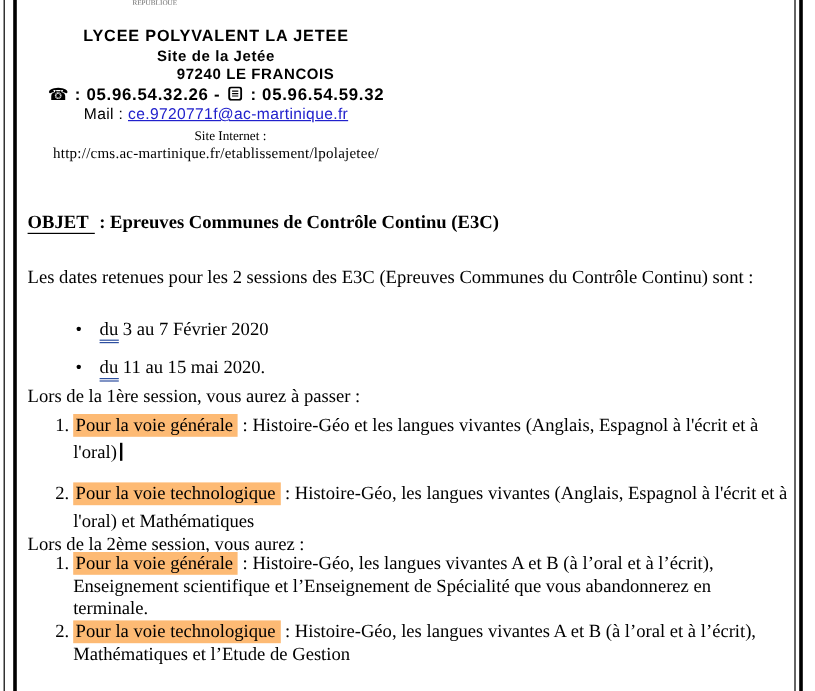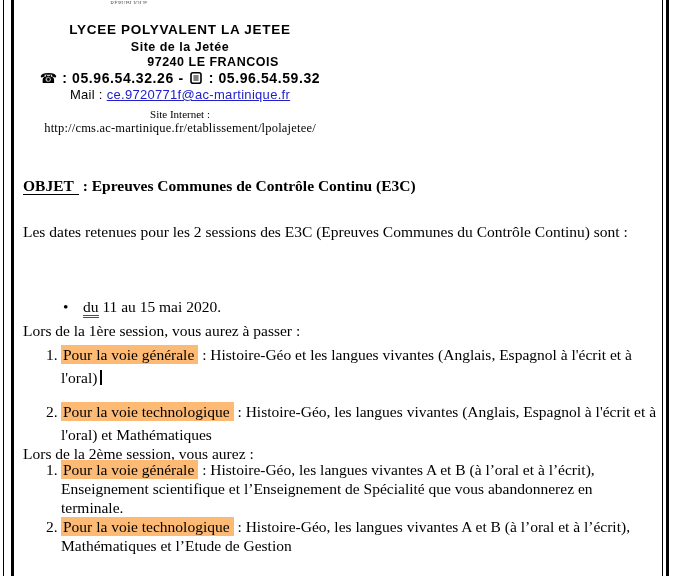--- a/index.html
+++ b/index.html
@@ -28,21 +28,21 @@
     overflow: hidden; font-size: 6px; color: #666; text-align: center;
     font-family: "Liberation Serif", serif;
   }
   .school-name { top: 22px; font-size: 13.5px; font-weight: bold; letter-spacing: 0.7px; }
   .addr1 { top: 40px; font-size: 12.5px; font-weight: bold; letter-spacing: 0.5px; }
   .addr2 { top: 55px; font-size: 12.5px; font-weight: bold; letter-spacing: 0.5px; padding-left: 33px; }
   .phoneline { top: 70px; font-size: 14px; font-weight: bold; letter-spacing: 0.6px; }
   .phoneline .fax-svg { vertical-align: -1px; margin: 0 2px; }
   .mailline { top: 87px; font-size: 13px; letter-spacing: 0.3px; }
   .maillink { color: #2121cc; text-decoration: underline; text-align: center; }
-  .siteline { top: 108px; font-size: 11px; }
+  .siteline { top: 108px; font-size: 11px; margin-left: 12px; }
   .urlline  { top: 121px; font-size: 12.5px; letter-spacing: 0.2px; }
 
   .body-text { font-family: "Liberation Serif", "DejaVu Serif", serif; font-size: 15.5px; line-height: 23px; }
 
   .objet { position: absolute; left: 23px; top: 174px; font-weight: bold; }
   .objet .objet-label { border-bottom: 1.5px solid #000; padding-right: 5px; }
 
   .intro-para { position: absolute; left: 23px; top: 220px; width: 634px; }
 
   .bullet-item { position: absolute; left: 63px; width: 560px; }
@@ -104,20 +104,23 @@
     <div class="line siteline serif">Site Internet :</div>
     <div class="line urlline serif">http://cms.ac-martinique.fr/etablissement/lpolajetee/</div>
   </div>
 
   <div class="objet body-text">
     <span class="objet-label">OBJET</span><span> : </span><span>Epreuves Communes de Contrôle Continu (E3C)</span>
   </div>
 
   <div class="intro-para body-text">Les dates retenues pour les 2 sessions des E3C (Epreuves Communes du Contrôle Continu) sont :</div>
 
+  <div class="bullet-item bullet-1 body-text">
+    <span class="dot">•</span><span class="gram-underline">du</span><span> 3 au 7 Février 2020</span>
+  </div>
   <div class="bullet-item bullet-2 body-text">
     <span class="dot">•</span><span class="gram-underline">du</span><span> 11 au 15 mai 2020.</span>
   </div>
 
   <div class="s1-intro body-text">Lors de la 1ère session, vous aurez à passer :</div>
 
   <div class="numlist numlist-1 body-text">
     <div class="oli">
       <span class="num">1.</span><span class="hl">Pour la voie générale</span><span> : Histoire-Géo et les langues vivantes (Anglais, Espagnol à l'écrit et à l'oral)</span><span class="caret"></span>
     </div>

